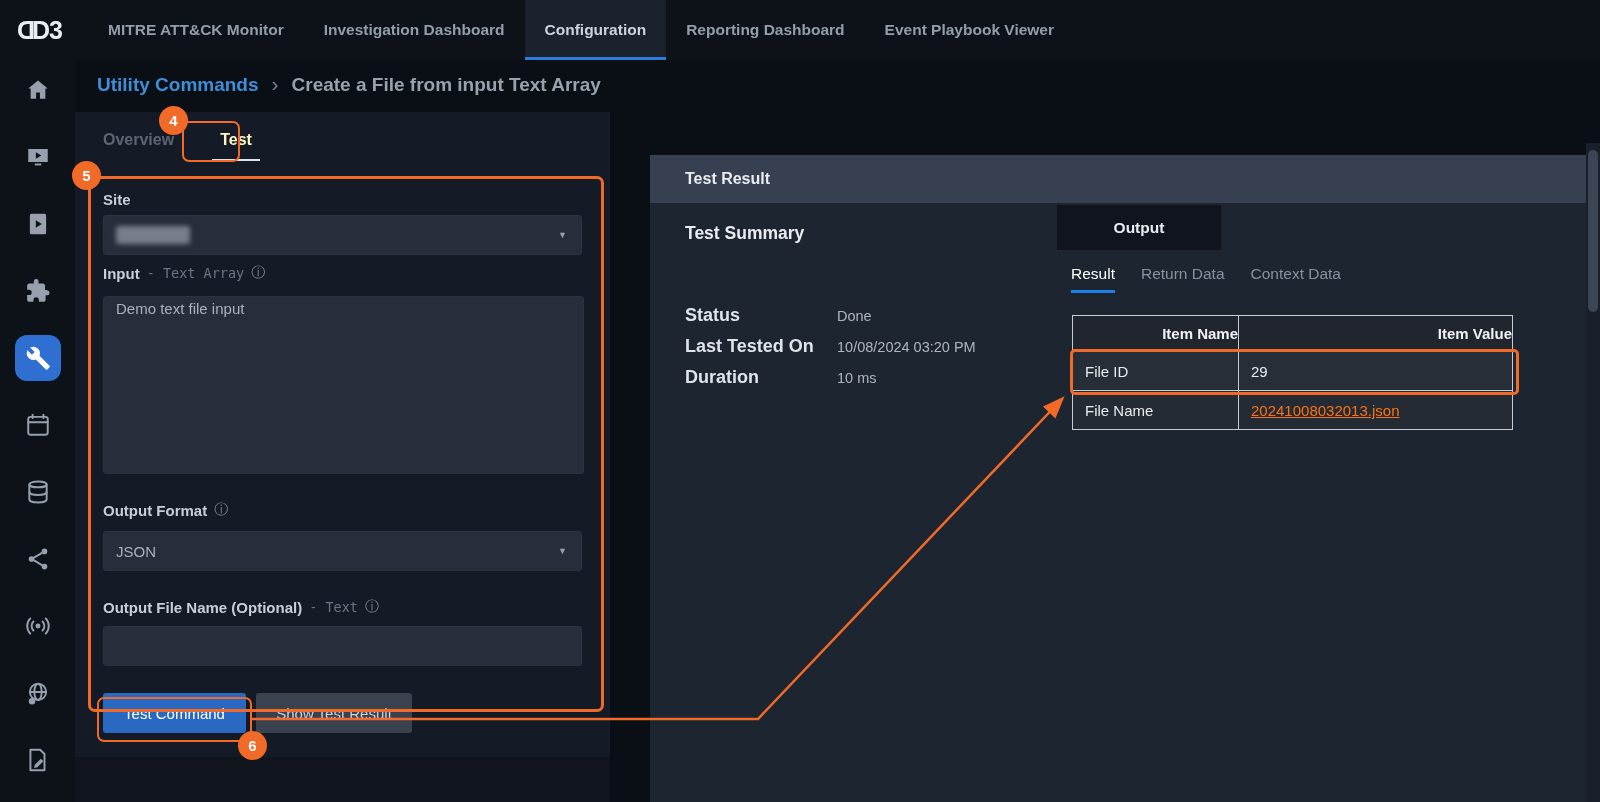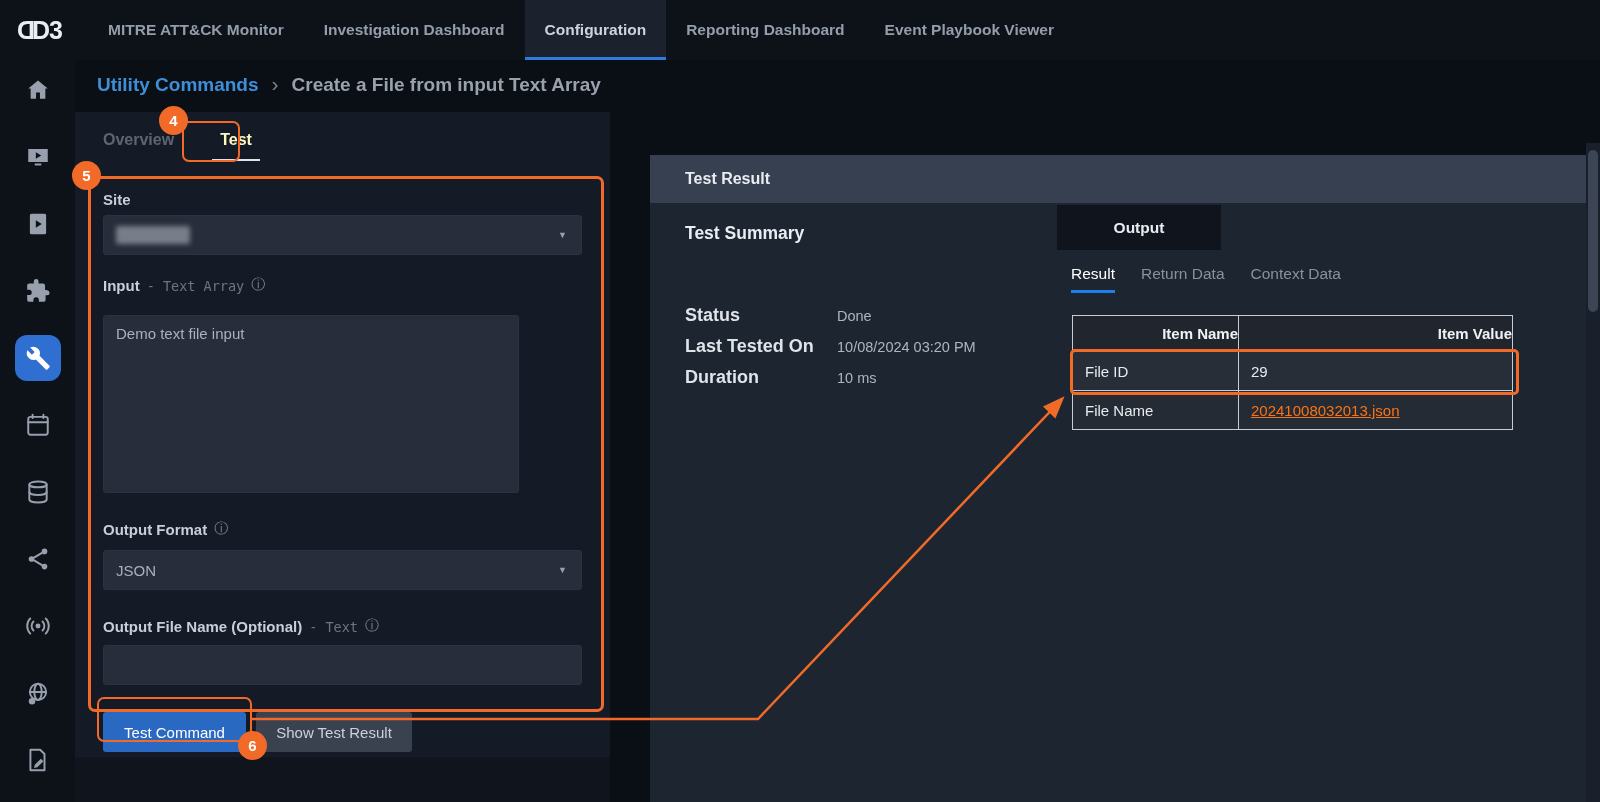--- a/index.html
+++ b/index.html
@@ -29,29 +29,29 @@
   .ic { fill:#97a0ac; }
   .ic-s { fill:none; stroke:#97a0ac; stroke-width:1.8; stroke-linecap:round; stroke-linejoin:round; }
   .icon-slot.active .ic { fill:#ffffff; }
 
   
   .form-panel { position:absolute; left:75px; top:112px; width:535px; height:690px; background:#151b26; }
   .form-tabs { position:absolute; left:20px; top:13px; height:40px; display:flex; gap:30px; align-items:flex-start; }
   .form-tab { font-size:16px; color:#5d6572; font-weight:600; padding:6px 8px 10px 8px; cursor:pointer; }
   .form-tab.active { color:#fef9c3; border-bottom:2px solid #dfe3ea; }
   .form-content { position:absolute; left:28px; top:78px; width:479px; }
-  .f-label { font-size:15px; font-weight:700; color:#c9cfda; height:18px; display:flex; align-items:flex-end; gap:7px; }
+  .f-label { font-size:15px; font-weight:700; color:#c9cfda; height:18px; display:flex; align-items:center; gap:7px; }
   .f-hint { font-family:"DejaVu Sans Mono", monospace; font-weight:400; color:#6d7584; font-size:13.5px; }
   .info { color:#818995; font-size:14px; font-weight:400; cursor:pointer; }
   .control { background:#272d3a; border:1px solid #2c3340; border-radius:3px; height:40px; display:flex; align-items:center; padding:0 12px; color:#a9b1be; font-size:15px; position:relative; cursor:pointer; }
   .control.mt { margin-top:7px; }
   .chev { position:absolute; right:14px; font-size:9px; color:#98a0ad; }
   .redacted { width:74px; height:18px; background:#868d99; border-radius:2px; filter:blur(2.5px); opacity:.85; }
-  .lbl-input { margin-top:21px; }
-  .control-area { margin-top:21px; width:416px; height:178px; background:#272d3a; border:1px solid #2c3340; border-radius:3px; color:#a9b1be; font-size:15px; padding:9px 12px; resize:none; outline:none; font-family:"Liberation Sans", sans-serif; display:block; }
+  .lbl-input { margin-top:9px; }
+  .control-area { margin-top:14px; width:481px; height:178px; background:#272d3a; border:1px solid #2c3340; border-radius:3px; color:#a9b1be; font-size:15px; padding:3px 12px; resize:none; outline:none; font-family:"Liberation Sans", sans-serif; display:block; }
   .lbl-of { margin-top:27px; }
   .ctrl-of { margin-top:12px; }
   .lbl-fn { margin-top:27px; }
   .ctrl-fn { margin-top:10px; }
   .text-input { width:479px; height:40px; background:#272d3a; border:1px solid #2c3340; border-radius:3px; color:#a9b1be; font-size:15px; padding:0 12px; outline:none; font-family:"Liberation Sans", sans-serif; display:block; }
   .btn-row { margin-top:27px; display:flex; gap:10px; }
   .btn { height:40px; border:none; border-radius:3px; display:flex; align-items:center; justify-content:center; font-size:15px; cursor:pointer; font-family:"Liberation Sans", sans-serif; }
   .btn-primary { background:#2a69c2; color:#ffffff; width:143px; }
   .btn-secondary { background:#3a414f; color:#ccd2db; width:156px; }
   .form-footer { position:absolute; left:0; right:0; top:645px; bottom:0; background:#0f141d; }

